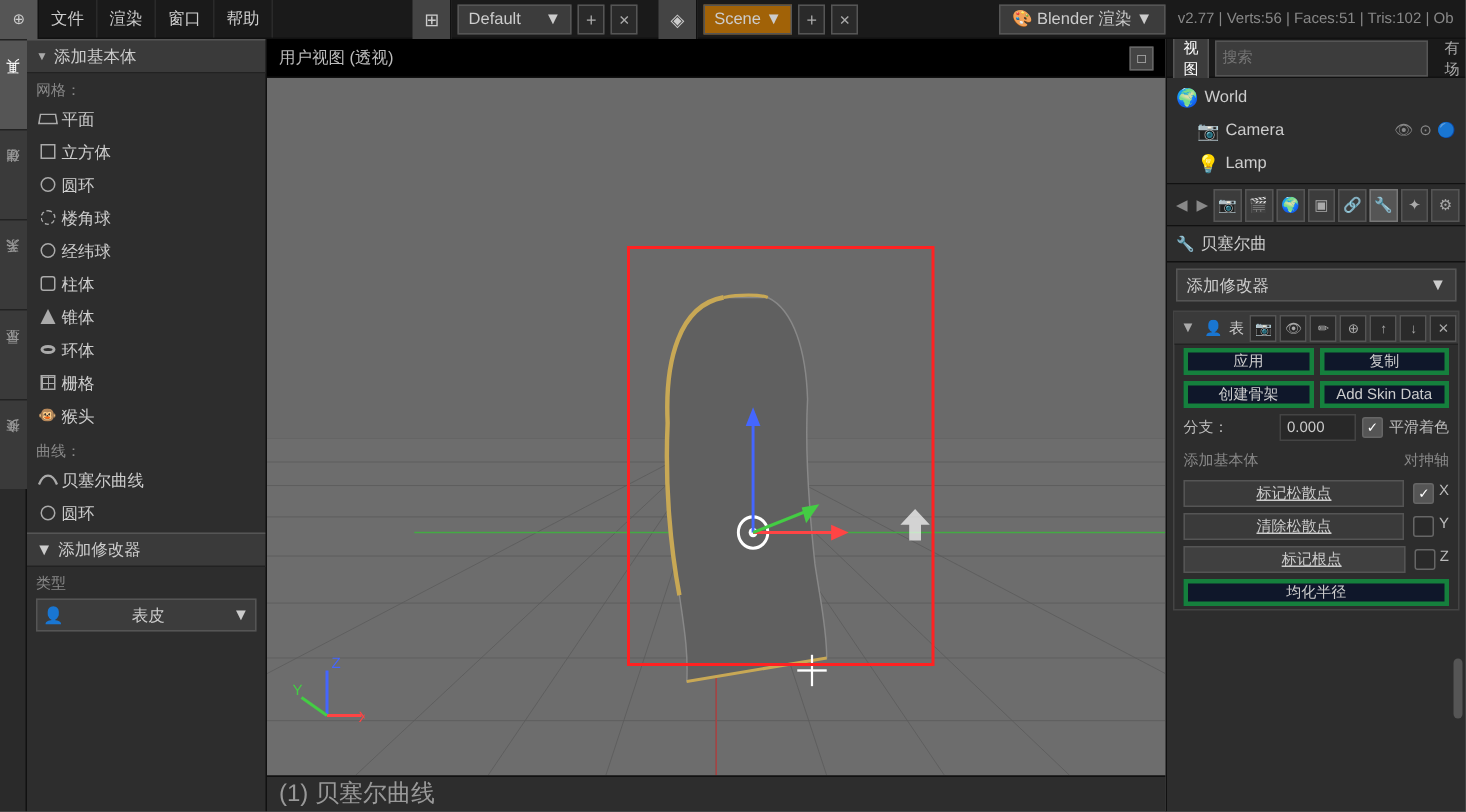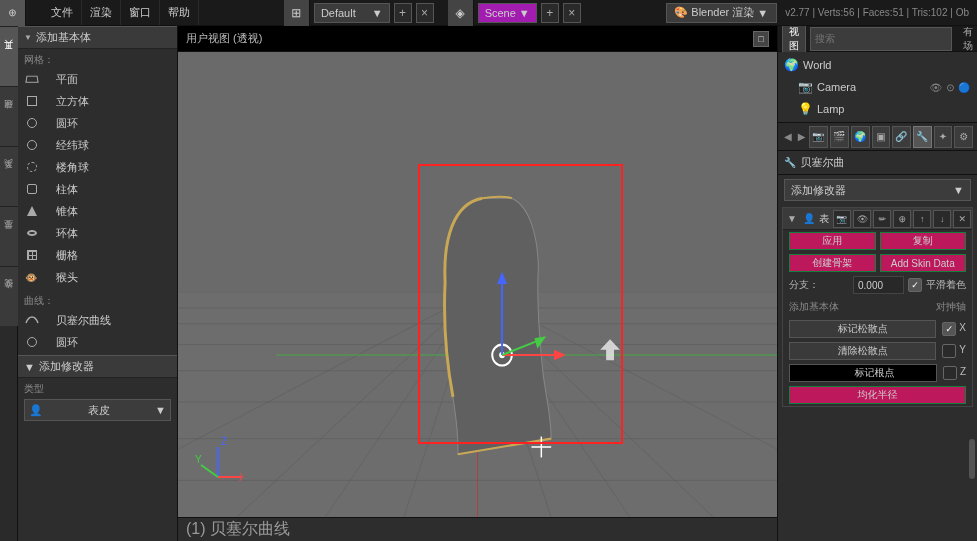--- a/index.html
+++ b/index.html
@@ -30,21 +30,20 @@
       background: #555;
       display: flex;align-items:center;justify-content:center;
       border-right: 1px solid #111;
       font-size: 10px;
       color: #ccc;
     }
     .top-menu-items {
       display: flex;
       align-items: flex-start;
       height: 100%;
-      margin-left: 17px;
     }
     .top-menu-item {
       padding: 0 8px;
       height: 100%;
       display: flex;
       align-items: center;
       color: #ccc;
       font-size: 11px;
       border-right: 1px solid #2a2a2a;
       cursor: pointer;
@@ -64,21 +63,21 @@
       color: #ccc;
       padding: 1px 6px;
       height: 20px;
       font-size: 11px;
       display: flex;
       align-items: center;
       gap: 16px;
       cursor: pointer;
     }
     .scene-btn {
-      background: #a21caf;
+      background: #a16207;
       border: 1px solid #555;
       color: #ccc;
       padding: 1px 6px;
       height: 20px;
       font-size: 11px;
       display: flex;
       align-items: center;
       gap: 3px;
       cursor: pointer;
       text-align: center;
@@ -148,21 +147,21 @@
     .sidebar-group-label {
       color: #888;
       font-size: 10px;
       padding: 2px 6px 1px 6px;
     }
 
     .sidebar-item {
       display: flex;
       align-items: center;
       padding: 2px 6px;
-      gap: 16px;
+      gap: 1px;
       cursor: pointer;
       height: 22px;
     }
     .sidebar-item-icon {
       width: 16px;
       height: 16px;
       display: flex;
       align-items: center;
       justify-content: center;
       flex-shrink: 0;
@@ -453,22 +452,22 @@
     .modifier-row {
       display: flex;
       align-items: center;
       padding: 2px 6px;
       height: 22px;
       gap: 4px;
     }
     .modifier-label { color: #bbb; font-size: 10px; width: 60px; }
     .modifier-btn {
       flex: 1;
-      background: #be185d;
-      border: 1px solid #15803d;
+      background: #0f172a;
+      border: 3px solid #15803d;
       color: #ccc;
       font-size: 10px;
       height: 18px;
       display: flex;
       align-items: center;
       justify-content: center;
       cursor: pointer;
     }
     .modifier-field {
       flex: 1;
@@ -498,20 +497,21 @@
     .modifier-vertex-btn {
       background: #3a3a3a;
       border: 1px solid #555;
       color: #ccc;
       font-size: 10px;
       height: 18px;
       display: flex;
       align-items: center;
       justify-content: center;
       cursor: pointer;
+      text-decoration: underline;
     }
     .modifier-axis-row {
       display: flex;
       align-items: center;
       padding: 2px 6px;
       gap: 6px;
       height: 22px;
     }
     .axis-toggle-group {
       display: flex;
@@ -597,29 +597,29 @@
         <span class="sidebar-item-label">立方体</span>
       </div>
       <div class="sidebar-item">
         <div class="sidebar-item-icon">
             <div class="icon-circle"></div>
           </div>
         <span class="sidebar-item-label">圆环</span>
       </div>
       <div class="sidebar-item">
         <div class="sidebar-item-icon">
+            <div class="icon-sphere-lat" style="border-style:dashed;"></div>
+          </div>
+        <span class="sidebar-item-label">楼角球</span>
+      </div>
+      <div class="sidebar-item">
+        <div class="sidebar-item-icon">
             <div class="icon-sphere-lat"></div>
           </div>
         <span class="sidebar-item-label">经纬球</span>
-      </div>
-      <div class="sidebar-item">
-        <div class="sidebar-item-icon">
-            <div class="icon-sphere-lat" style="border-style:dashed;"></div>
-          </div>
-        <span class="sidebar-item-label">楼角球</span>
       </div>
       <div class="sidebar-item">
         <div class="sidebar-item-icon">
             <div class="icon-cyl"></div>
           </div>
         <span class="sidebar-item-label">柱体</span>
       </div>
       <div class="sidebar-item">
         <div class="sidebar-item-icon">
             <div class="icon-cone"></div>
@@ -877,21 +877,21 @@
         <div class="modifier-vertex-btn" style="flex:1;height:18px;background:#3a3a3a;border:1px solid #555;font-size:10px;color:#ccc;display:flex;align-items:center;justify-content:center;cursor:pointer;">
           <span>清除松散点</span>
         </div>
         <div class="axis-toggle-group">
           <div class="modifier-toggle"></div>
           <span class="axis-label">Y</span>
         </div>
       </div>
 
       <div class="modifier-axis-row">
-        <div class="modifier-vertex-btn" style="flex:1;height:18px;background:#000000;border:1px solid #555;font-size:10px;color:#ccc;display:flex;align-items:center;justify-content:center;cursor:pointer;padding-left:23px;">
+        <div class="modifier-vertex-btn" style="flex:1;height:18px;background:#404040;border:1px solid #555;font-size:10px;color:#ccc;display:flex;align-items:center;justify-content:center;cursor:pointer;padding-left:23px;">
           <span>标记根点</span>
         </div>
         <div class="axis-toggle-group">
           <div class="modifier-toggle"></div>
           <span class="axis-label">Z</span>
         </div>
       </div>
 
       <div class="modifier-row">
         <div class="modifier-btn" style="flex:1;">均化半径</div>

